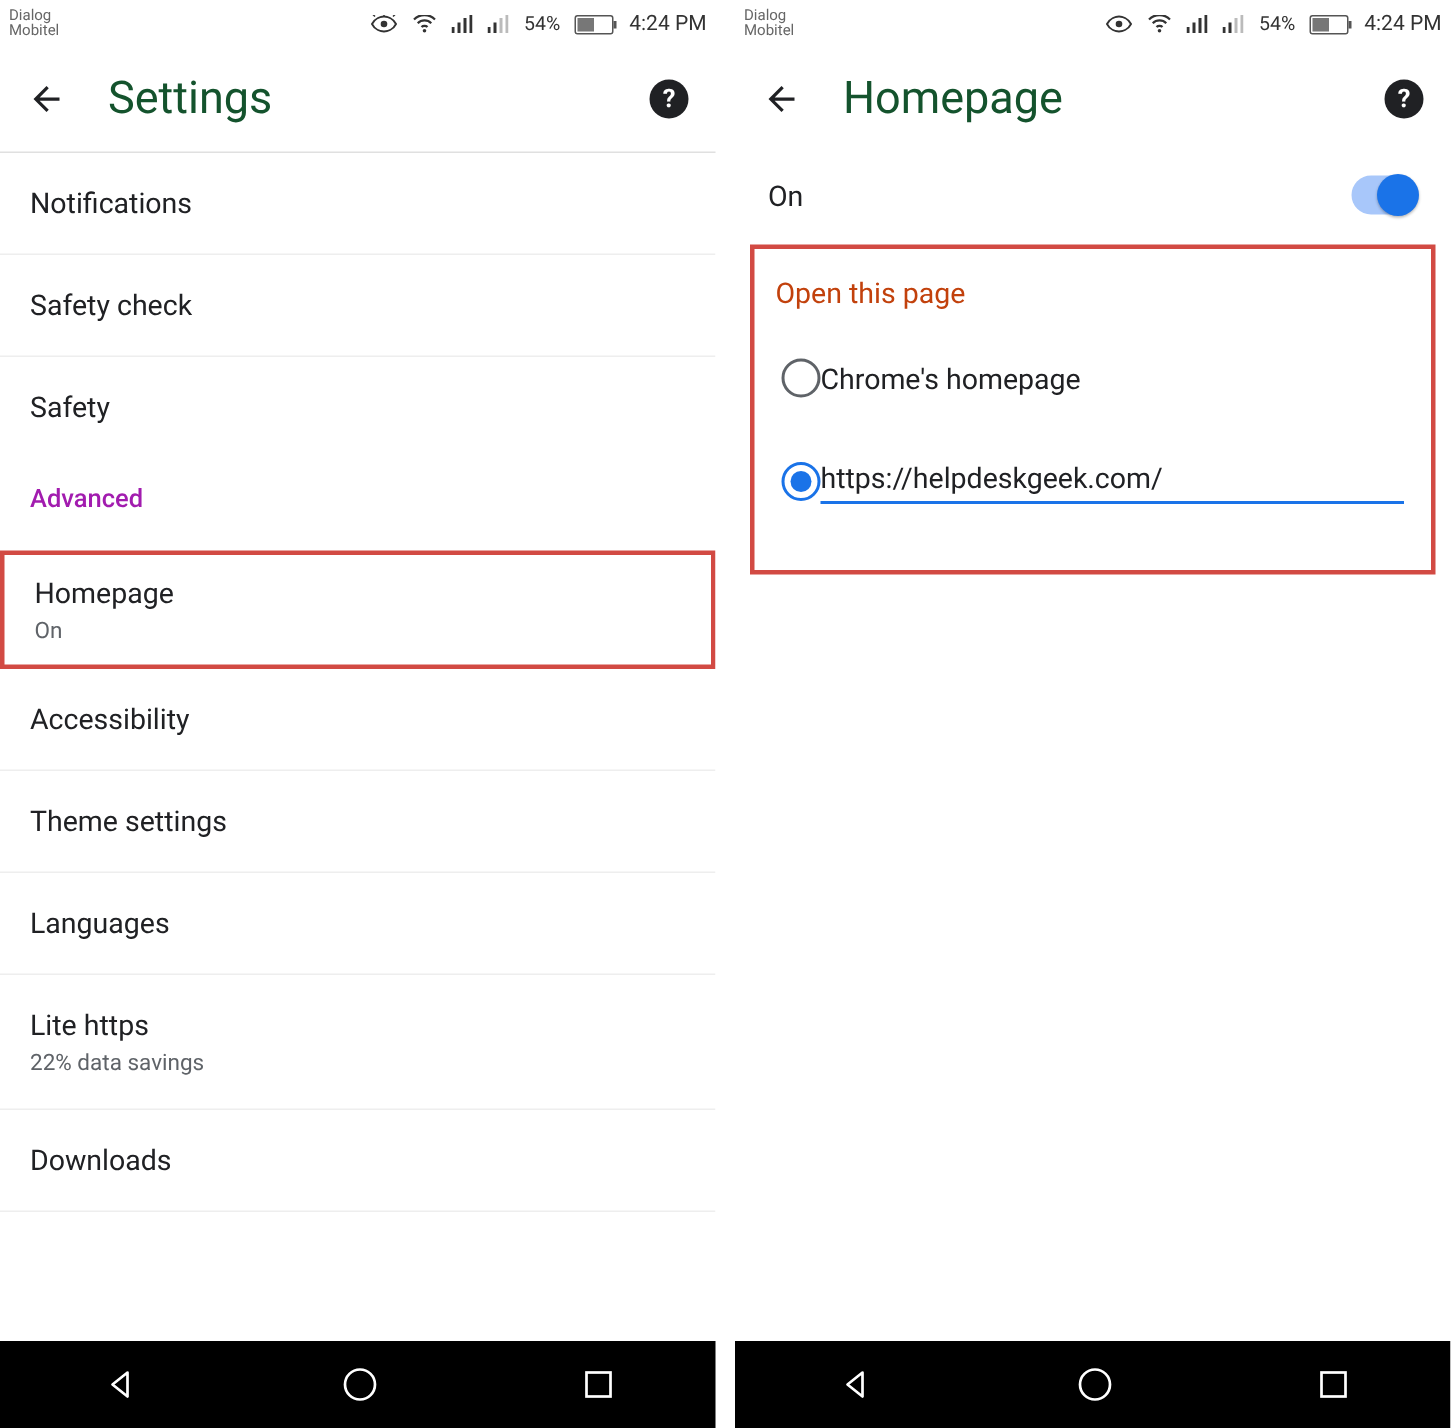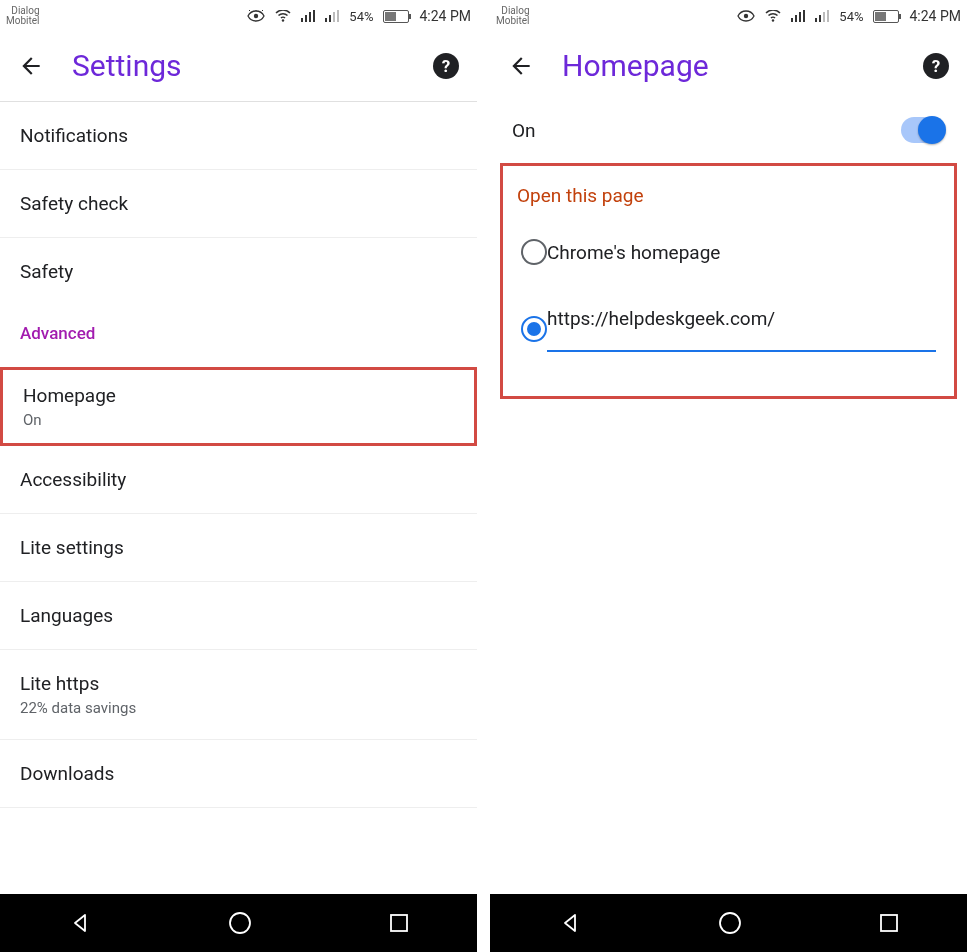--- a/index.html
+++ b/index.html
@@ -23,21 +23,20 @@
   }
   
   .statusbar {
     height:30px;
     display:flex;
     align-items:center;
     justify-content:space-between;
     padding:2px 6px 0 6px;
     font-size:10px;
     color:#555;
-    text-align:right;
   }
   .statusbar .carriers { line-height:10px; font-size:10px; color:#666; }
   .statusbar .right { display:flex; align-items:center; gap:10px; font-size:13px; color:#333; }
   .sb-icon { display:inline-flex; align-items:center; justify-content:center; }
   .battery {
     width:26px; height:13px; border:1px solid #555; border-radius:2px; position:relative;
   }
   .battery::after { content:""; position:absolute; right:-3px; top:3px; width:2px; height:5px; background:#555; }
   .battery .fill { position:absolute; left:1px; top:1px; bottom:1px; width:45%; background:#777; }
   
@@ -45,21 +44,21 @@
     display:flex;
     align-items:center;
     padding:18px 18px 18px 18px;
     border-bottom:1px solid #e0e0e0;
   }
   .header .back { margin-right:28px; }
   .header .title {
     font-family: "Product Sans", "Google Sans", Roboto, Arial, sans-serif;
     font-size:30px;
     font-weight:400;
-    color:#6d28d9;
+    color:#14532d;
     flex:1;
   }
   .help-circle {
     width:26px; height:26px; border-radius:50%; background:#202124; color:#fff;
     display:flex; align-items:center; justify-content:center; font-weight:bold; font-size:17px;
   }
   
   .list { flex:1; overflow:hidden; }
   .row {
     padding:22px 20px;
@@ -113,21 +112,21 @@
     width:26px; height:26px; border:2px solid #5f6368; border-radius:50%;
     display:flex; align-items:center; justify-content:center; flex:0 0 auto;
   }
   .radio.selected { border-color:#1a73e8; }
   .radio.selected::after {
     content:""; width:14px; height:14px; border-radius:50%; background:#1a73e8;
   }
   .radio-label { font-size:19px; color:#202124; }
   .url-input {
     font-size:19px; color:#202124; border:none; border-bottom:2px solid #1a73e8;
-    padding:2px 0 20px 0; width:100%; outline:none; background:transparent;
+    padding:2px 0 4px 0; width:100%; outline:none; background:transparent;
     font-family:inherit;
   }
   .url-wrap { position:relative; flex:1; }
   svg { display:block; }
 </style>
 </head>
 <body>
 
 <div class="stage">
 
@@ -204,21 +203,21 @@
 
       <div class="row highlight" style="padding-top:14px;padding-bottom:14px;">
         <div>Homepage</div>
         <div class="sub">On</div>
       </div>
 
       <div class="row">
         <div>Accessibility</div>
       </div>
       <div class="row">
-        <div>Lite settings</div>
+        <div>Theme settings</div>
       </div>
       <div class="row">
         <div>Languages</div>
       </div>
       <div class="row">
         <div>Lite https</div>
         <div class="sub">22% data savings</div>
       </div>
       <div class="row">
         <div>Downloads</div>

